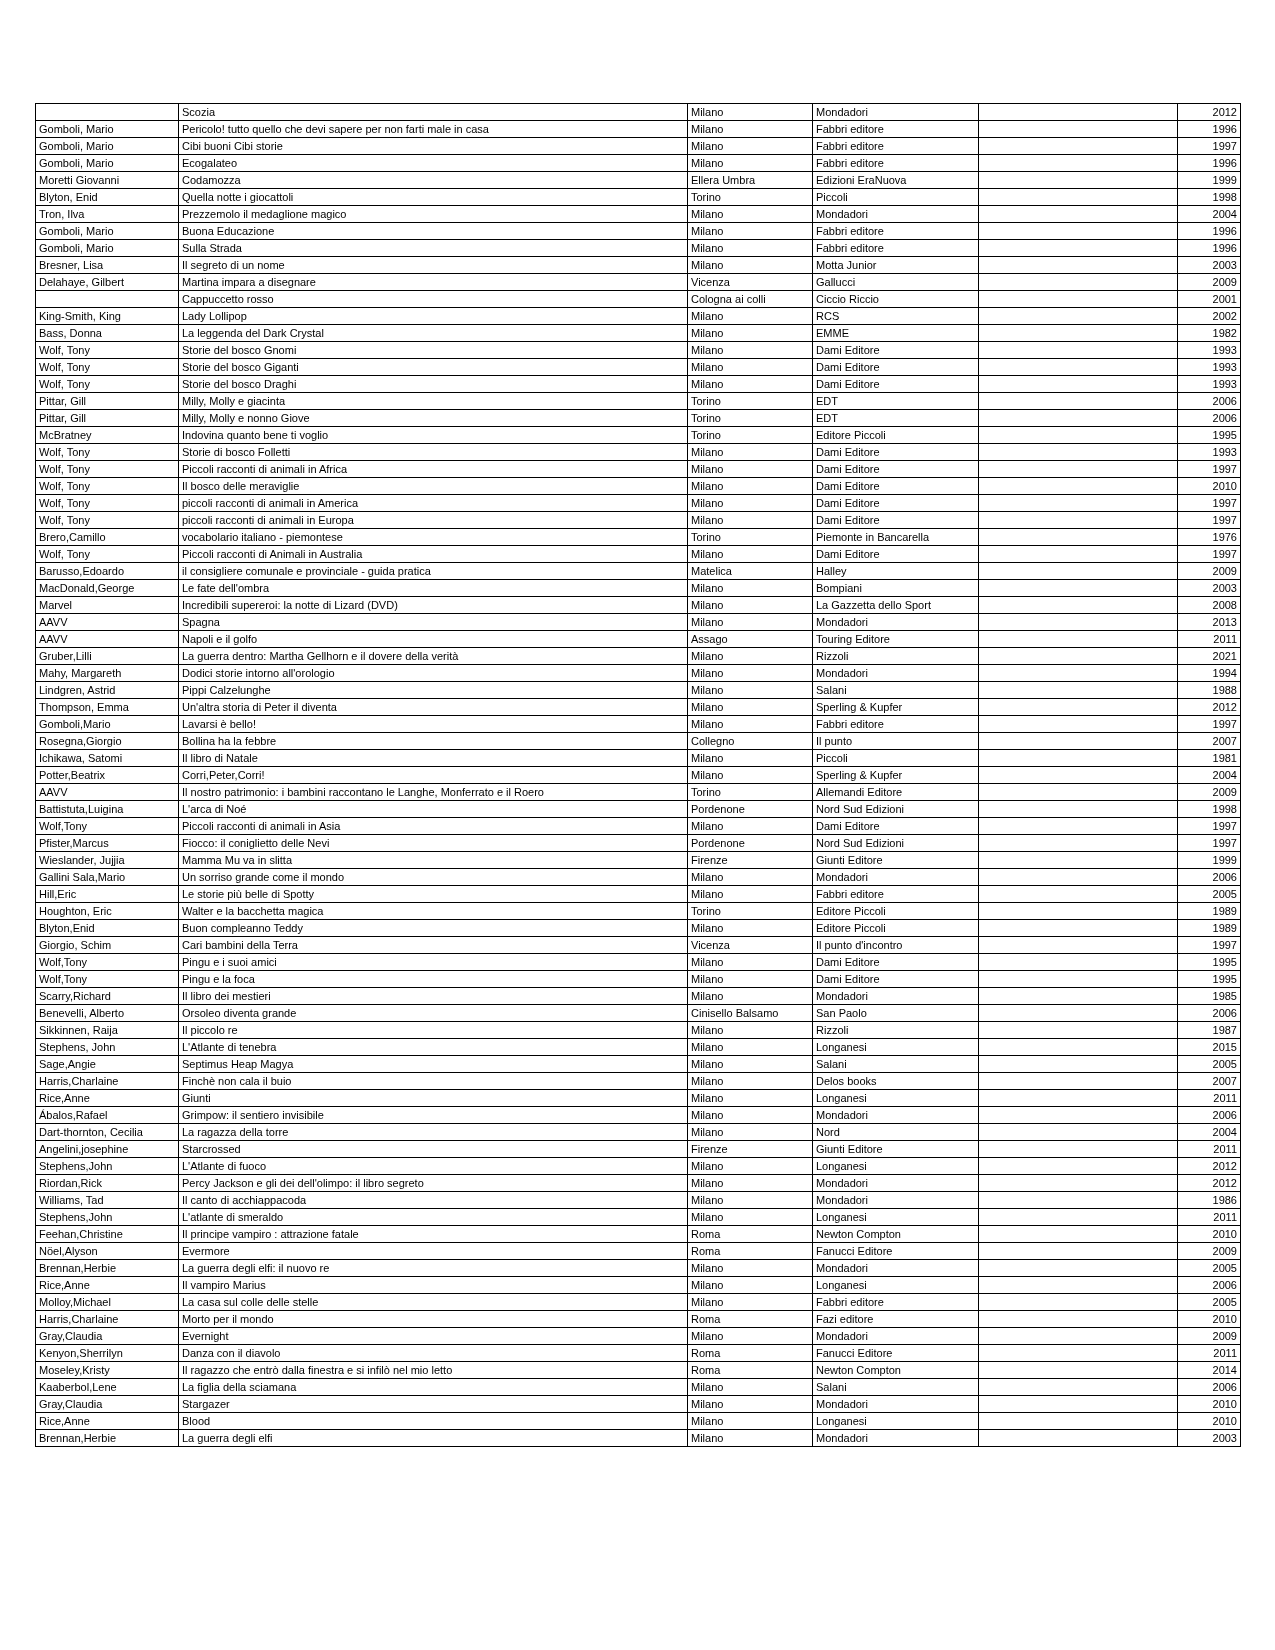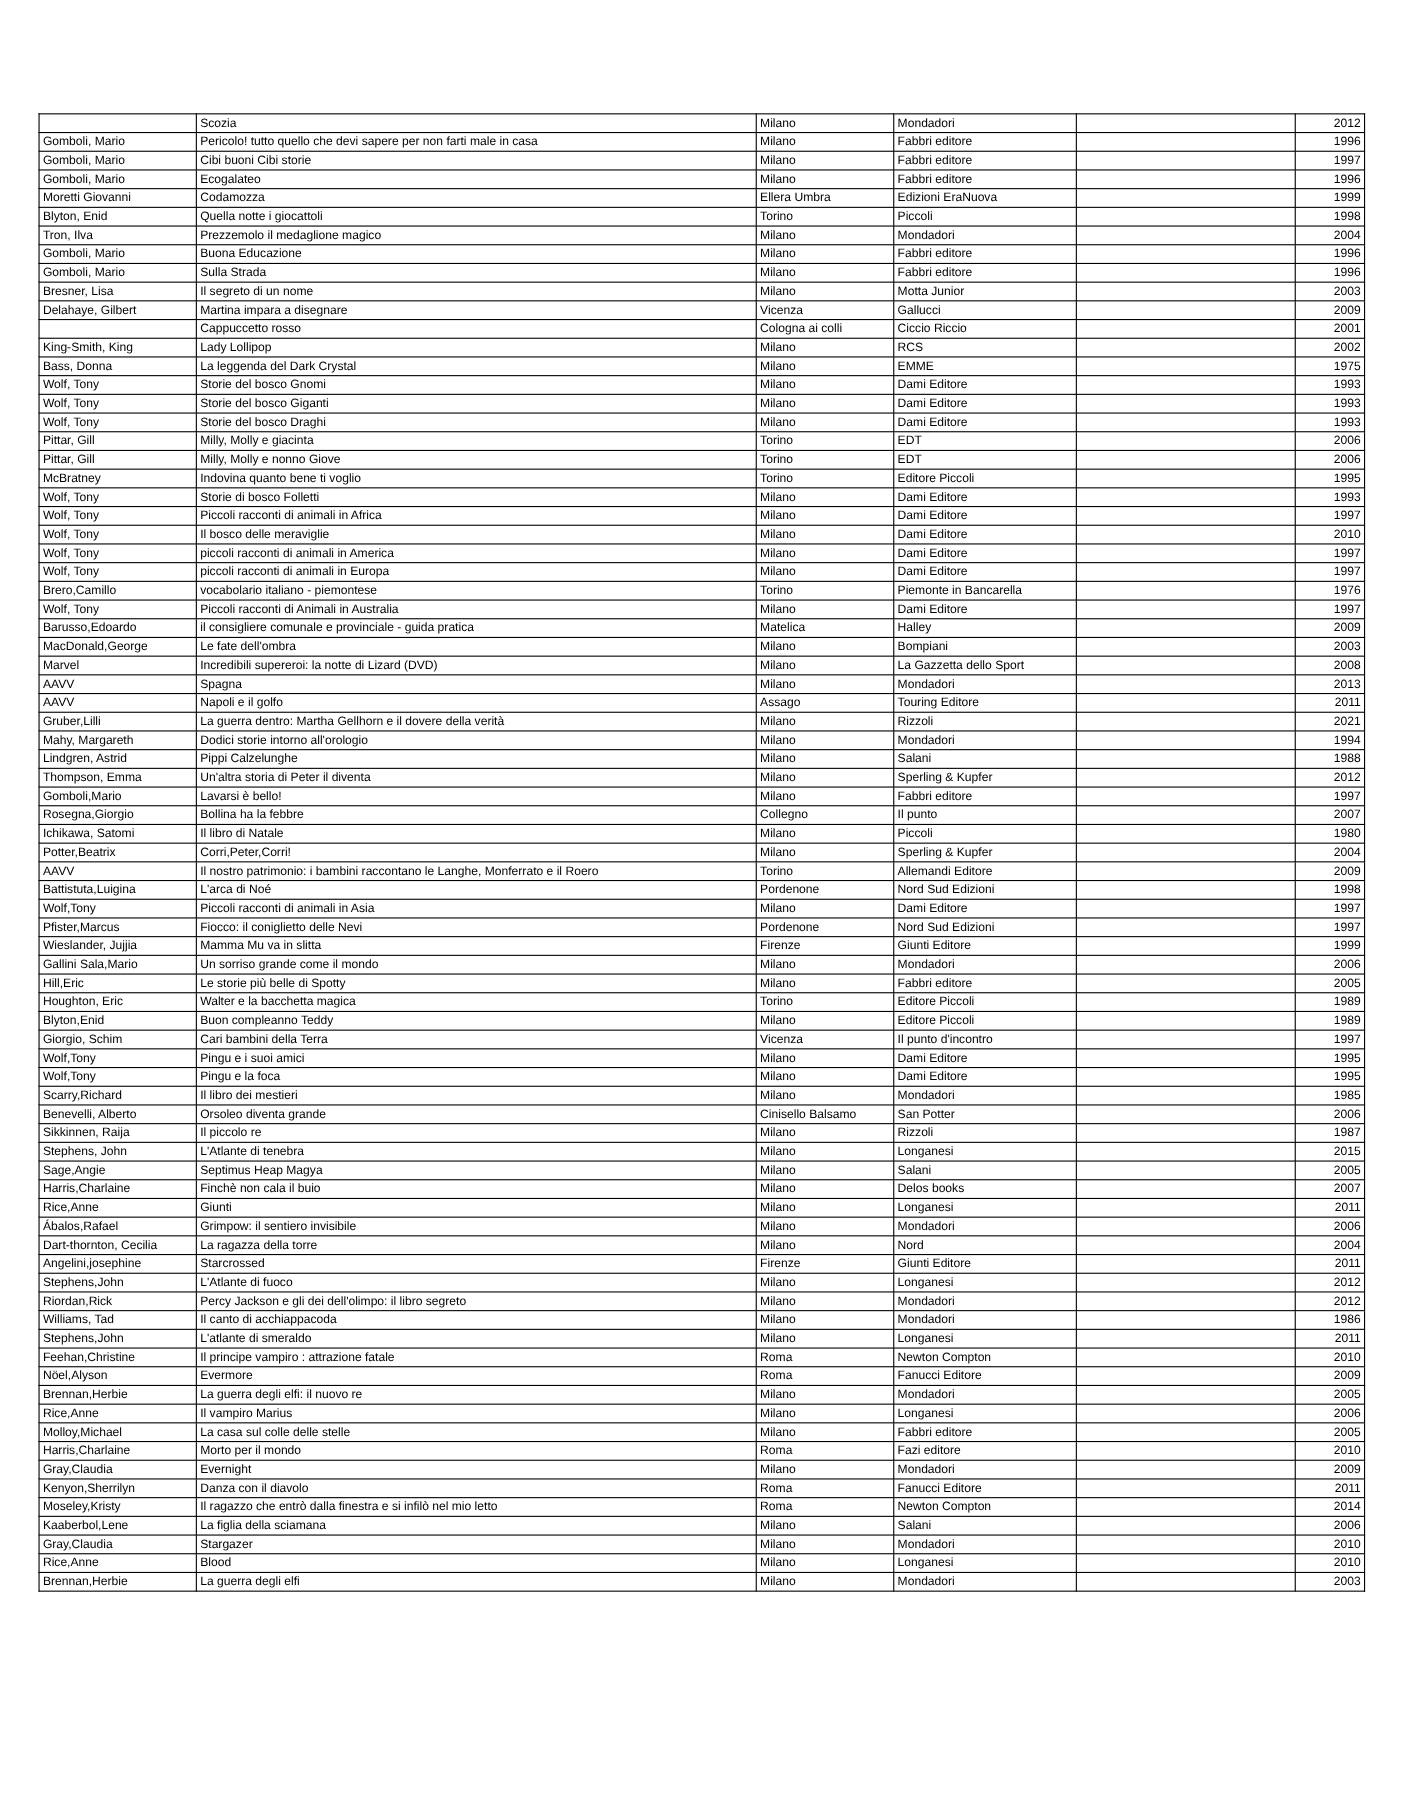--- a/index.html
+++ b/index.html
@@ -152,21 +152,21 @@
         <td class="c3">RCS</td>
         <td class="c4"></td>
         <td class="c5">2002</td>
       </tr>
       <tr>
         <td class="c0">Bass, Donna</td>
         <td class="c1">La leggenda del Dark Crystal</td>
         <td class="c2">Milano</td>
         <td class="c3">EMME</td>
         <td class="c4"></td>
-        <td class="c5">1975</td>
+        <td class="c5">1982</td>
       </tr>
       <tr>
         <td class="c0">Wolf, Tony</td>
         <td class="c1">Storie del bosco Gnomi</td>
         <td class="c2">Milano</td>
         <td class="c3">Dami Editore</td>
         <td class="c4"></td>
         <td class="c5">1993</td>
       </tr>
       <tr>
@@ -352,21 +352,21 @@
         <td class="c3">Il punto</td>
         <td class="c4"></td>
         <td class="c5">2007</td>
       </tr>
       <tr>
         <td class="c0">Ichikawa, Satomi</td>
         <td class="c1">Il libro di Natale</td>
         <td class="c2">Milano</td>
         <td class="c3">Piccoli</td>
         <td class="c4"></td>
-        <td class="c5">1980</td>
+        <td class="c5">1981</td>
       </tr>
       <tr>
         <td class="c0">Potter,Beatrix</td>
         <td class="c1">Corri,Peter,Corri!</td>
         <td class="c2">Milano</td>
         <td class="c3">Sperling &amp; Kupfer</td>
         <td class="c4"></td>
         <td class="c5">2004</td>
       </tr>
       <tr>
@@ -470,21 +470,21 @@
         <td class="c1">Il libro dei mestieri</td>
         <td class="c2">Milano</td>
         <td class="c3">Mondadori</td>
         <td class="c4"></td>
         <td class="c5">1985</td>
       </tr>
       <tr>
         <td class="c0">Benevelli, Alberto</td>
         <td class="c1">Orsoleo diventa grande</td>
         <td class="c2">Cinisello Balsamo</td>
-        <td class="c3">San Potter</td>
+        <td class="c3">San Paolo</td>
         <td class="c4"></td>
         <td class="c5">2006</td>
       </tr>
       <tr>
         <td class="c0">Sikkinnen, Raija</td>
         <td class="c1">Il piccolo re</td>
         <td class="c2">Milano</td>
         <td class="c3">Rizzoli</td>
         <td class="c4"></td>
         <td class="c5">1987</td>

